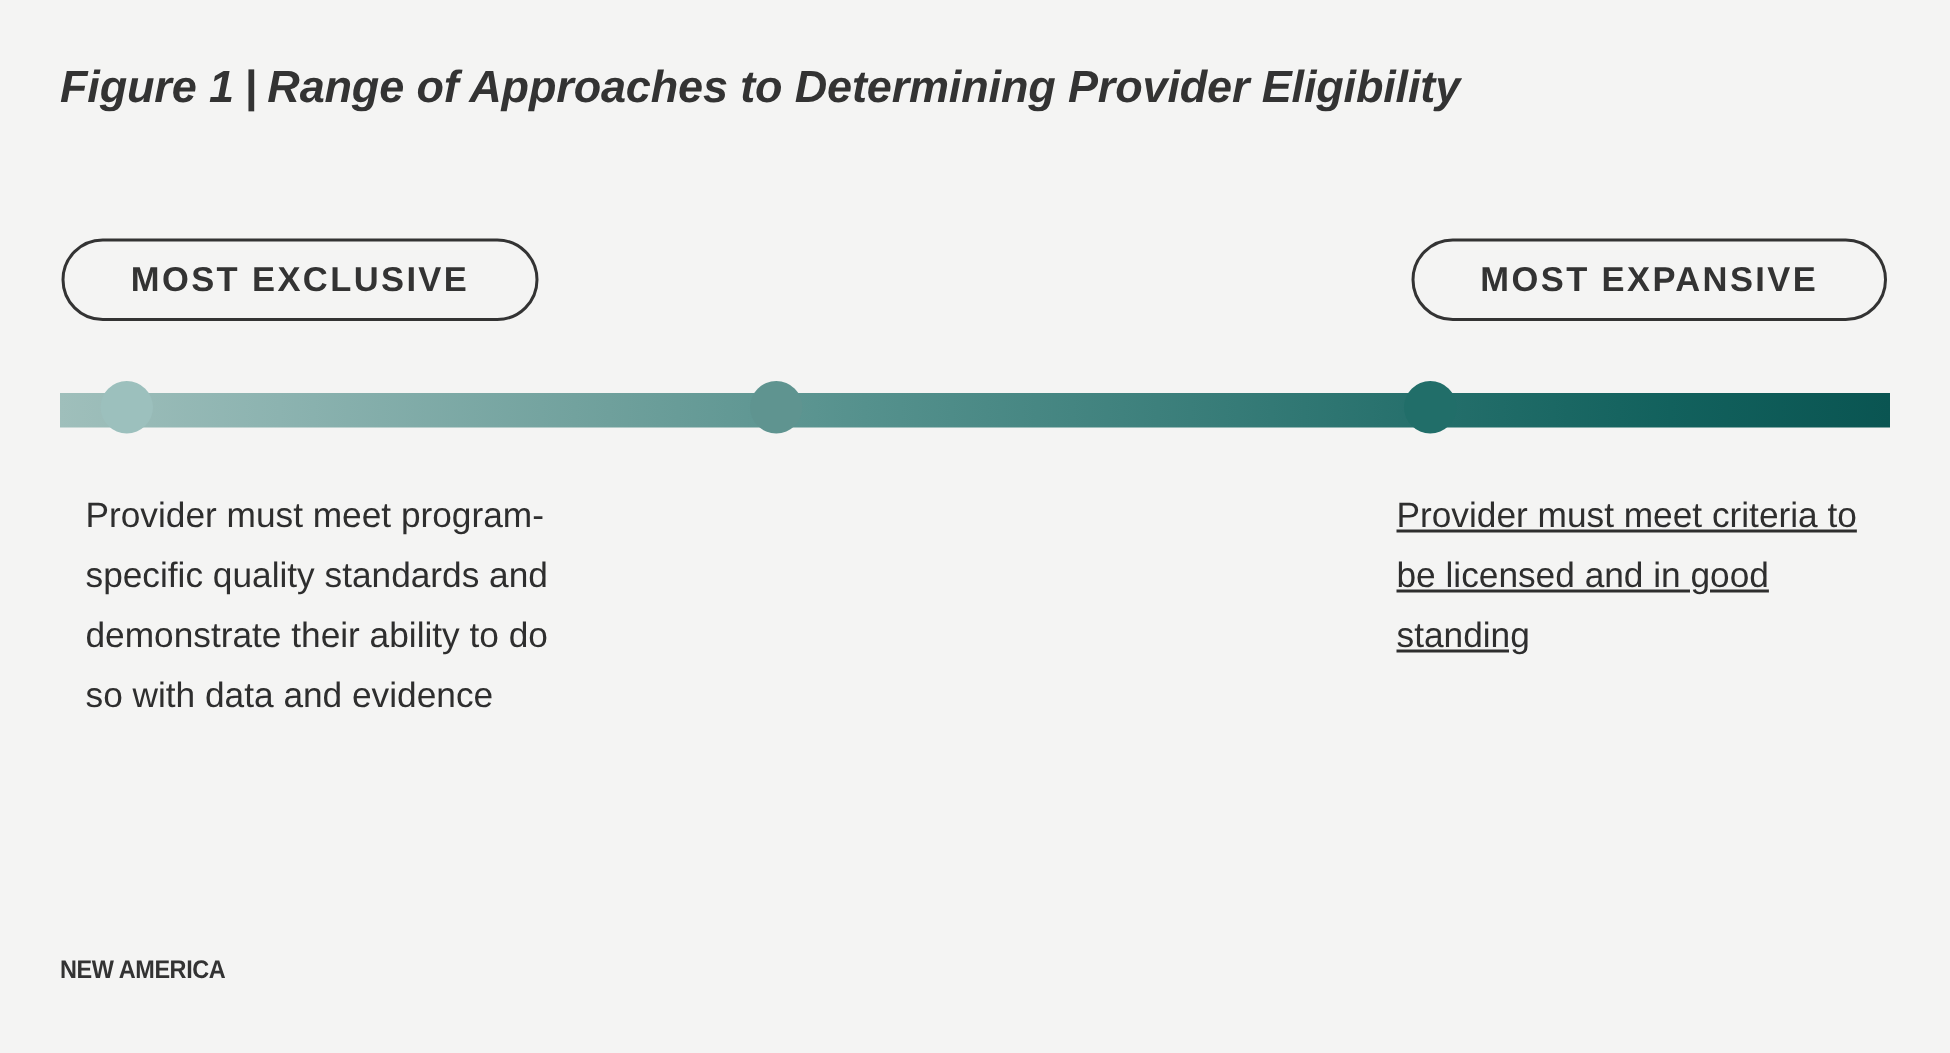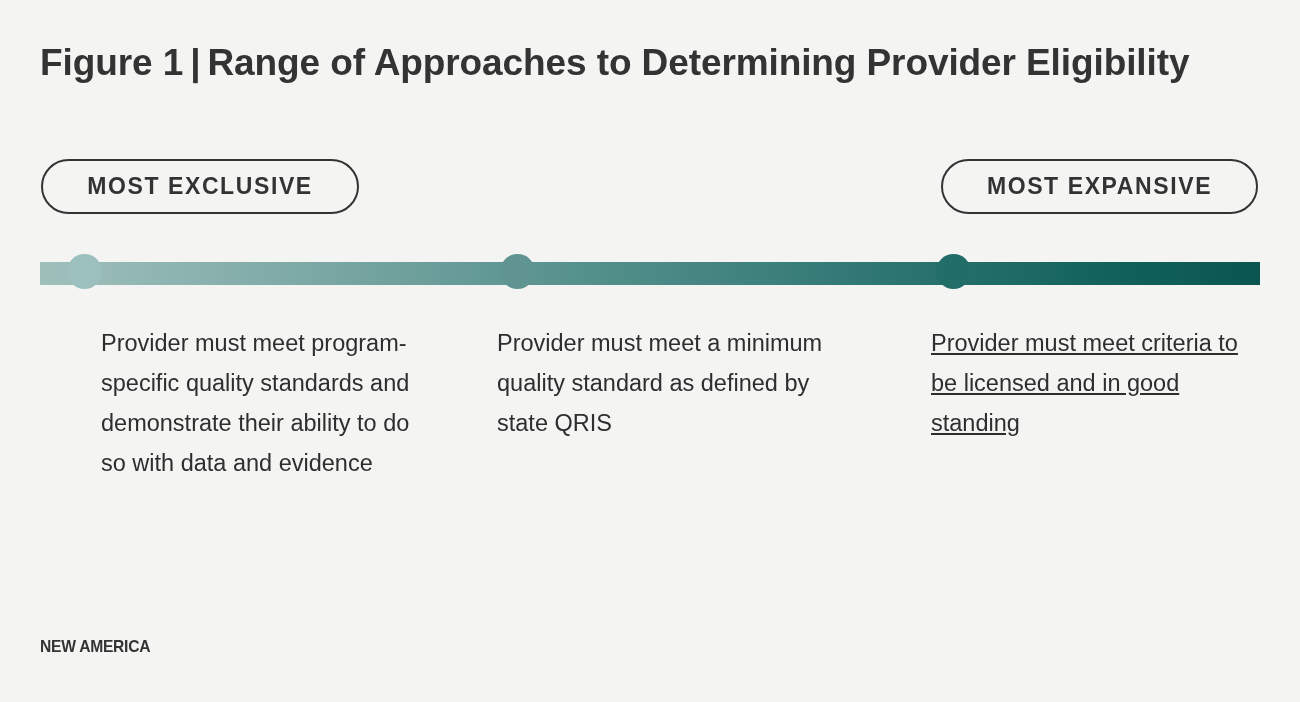--- a/index.html
+++ b/index.html
@@ -20,25 +20,26 @@
     width: 1300px;
     height: 702px;
     background: #f4f4f3;
   }
 
   
   .title {
     position: absolute;
     left: 40px;
     top: 42px;
-    font-size: 37px;
+    font-size: 30px;
     font-weight: bold;
     color: #333333;
     letter-spacing: -0.1px;
     white-space: nowrap;
+    font-style: italic;
   }
   .title .sep {
     padding: 0 7px;
     font-weight: bold;
   }
 
   
   .pill {
     position: absolute;
     top: 159px;
@@ -93,21 +94,21 @@
 
   
   .col {
     position: absolute;
     top: 323px;
     font-size: 23.5px;
     line-height: 40px;
     color: #2e2e2e;
     font-weight: normal;
   }
-  .col-1 { left: 57px;  width: 330px; margin-left: 44px; }
+  .col-1 { left: 57px;  width: 330px; }
   .col-2 { left: 497px; width: 330px; }
   .col-3 { left: 931px; width: 330px; text-decoration: underline; }
 
   
   .logo {
     position: absolute;
     left: 40px;
     top: 637px;
     font-size: 17px;
     font-weight: bold;
@@ -134,18 +135,17 @@
     <span class="pill-label">MOST EXPANSIVE</span>
   </div>
 
   <div class="scale"></div>
 
   <div class="dot dot-1"></div>
   <div class="dot dot-2"></div>
   <div class="dot dot-3"></div>
 
   <div class="col col-1">Provider must meet program-specific quality standards and demonstrate their ability to do so with data and evidence</div>
-  <div class="col col-2">Provider must meet a minimum quality standard as defined by state QRIS</div>
   <div class="col col-3">Provider must meet criteria to be licensed and in good standing</div>
 
   <div class="logo">NEW AMERICA</div>
 
 </div>
 
 </body></html>

